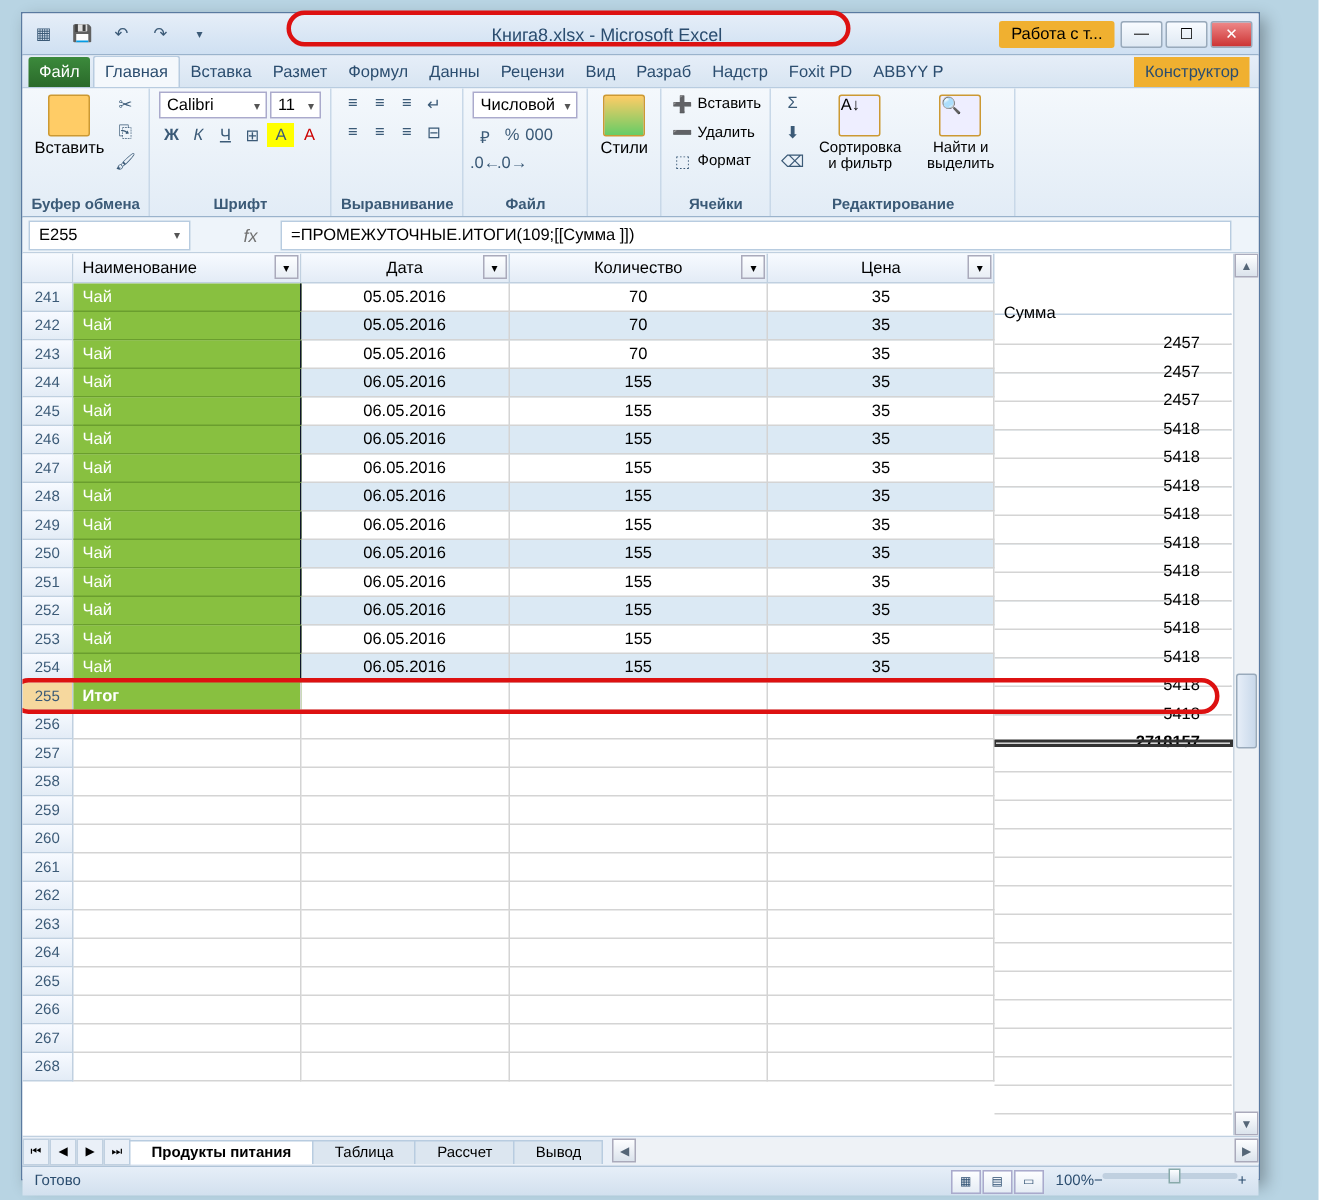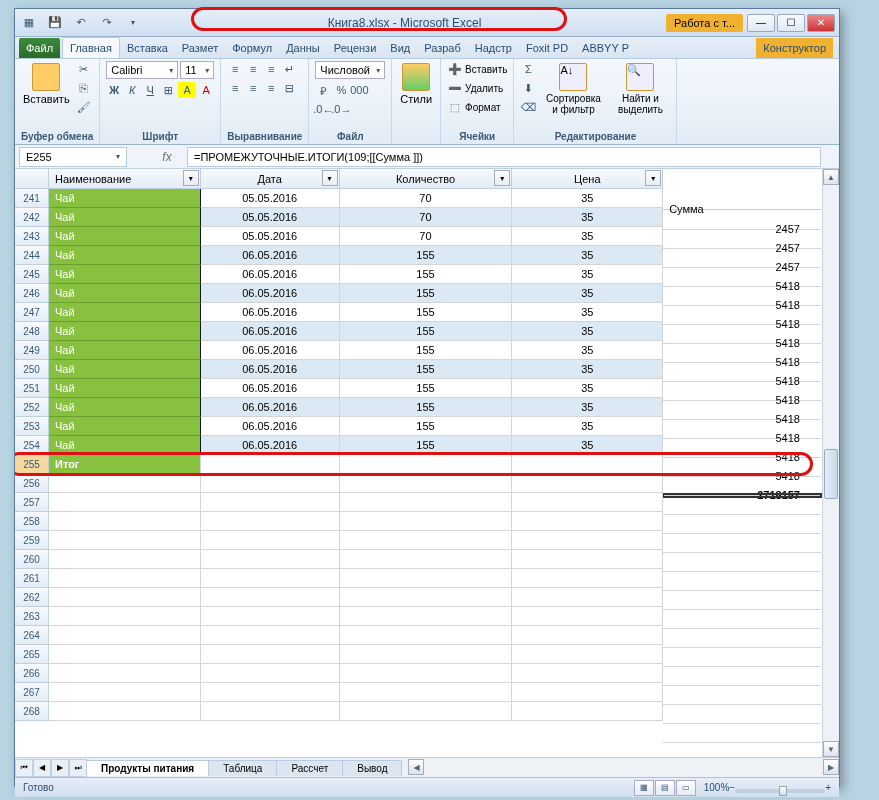--- a/index.html
+++ b/index.html
@@ -78,21 +78,21 @@
 .stab { padding: 2px 14px; background: #fff; border: 1px solid #b8cce0; border-bottom: none; margin-left: -1px; cursor: pointer; }
 .stab.active { background: #fff; font-weight: bold; }
 .stab.inactive { background: #dce6f0; }
 .hscroll { flex: 1; height: 17px; background: #eef2f6; display: flex; justify-content: space-between; margin-left: 6px; }
 
 
 .status-bar { height: 20px; background: linear-gradient(#e6eef8,#d2e0ee); border-top: 1px solid #b0c4d8; display: flex; align-items: center; font-size: 10px; padding: 0 8px; color: #2b4d6f; }
 .status-bar .spacer { flex: 1; }
 .view-btns { display: flex; gap: 1px; margin-right: 8px; }
 .view-btn { width: 20px; height: 16px; border: 1px solid #aac; background: linear-gradient(#fdfeff,#e5ecf4); font-size: 8px; display: flex; align-items: center; justify-content: center; }
-.zoom { display: flex; align-items: flex-end; gap: 0; }
+.zoom { display: flex; align-items: flex-start; gap: 0; }
 .zoom .track { width: 90px; height: 4px; background: #c0d0e0; border-radius: 2px; position: relative; }
 .zoom .thumb { position: absolute; left: 44px; top: -3px; width: 8px; height: 10px; background: linear-gradient(#fdfeff,#d0dce8); border: 1px solid #8aa; }
 </style>
 </head>
 <body>
 
 <div class="window">
 
   <div class="titlebar">
     <div class="qat">

